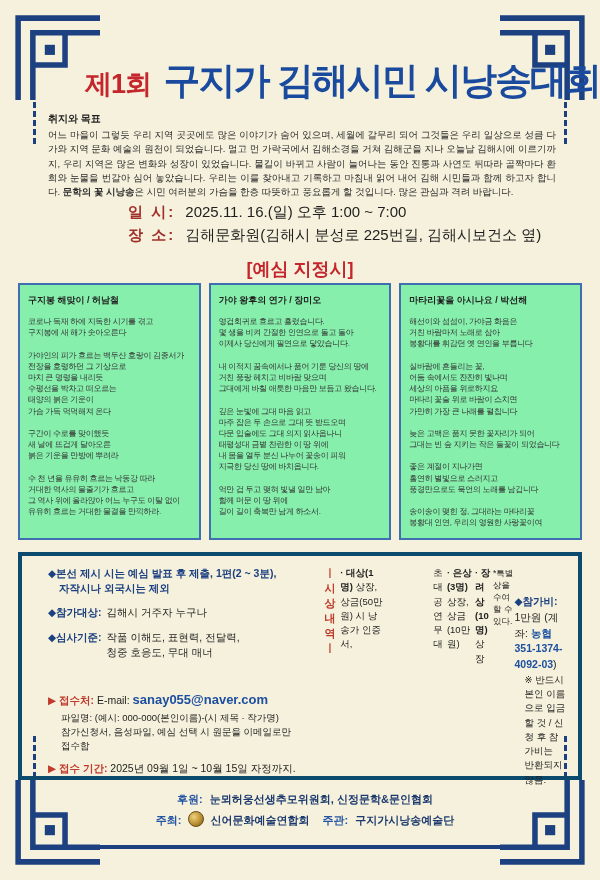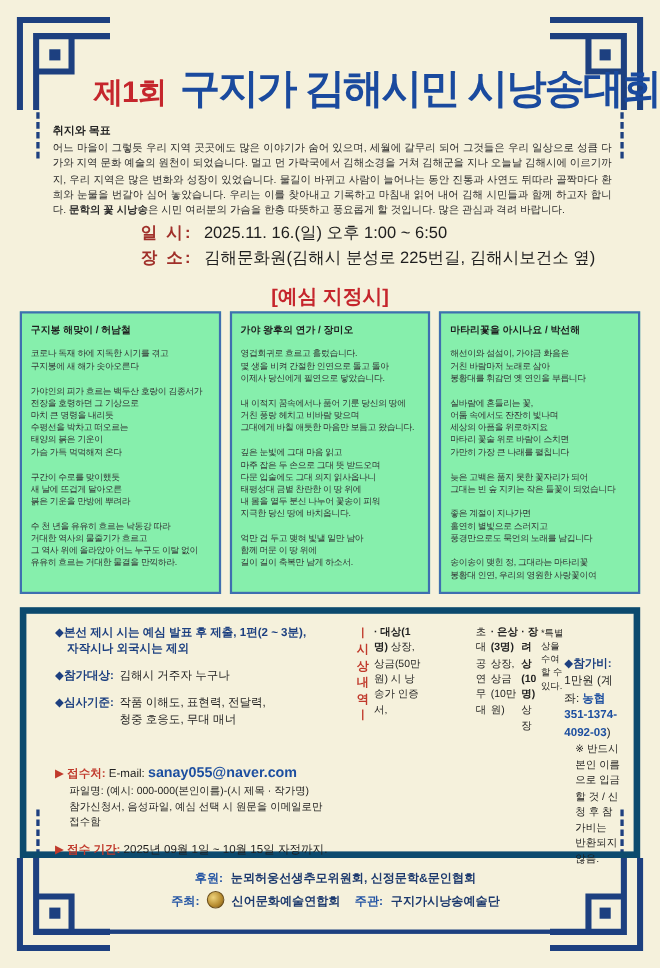--- a/index.html
+++ b/index.html
@@ -42,21 +42,21 @@
           color:#c5262c;font-weight:bold;font-size:18px;}
 
   
   .poems{position:absolute;left:18px;right:18px;top:283px;height:257px;display:flex;gap:8px;}
   .poem-box{flex:1;border:2px solid #3f6fb0;background:#86efac;padding:9px 8px;box-sizing:border-box;overflow:hidden;}
   .poem-title{font-size:9px;font-weight:bold;color:#1e1e1e;margin-bottom:9px;}
   .poem-body{font-size:8px;line-height:1.4;color:#333;white-space:pre-line;letter-spacing:-0.3px;}
 
   
   .info-box{position:absolute;left:18px;right:18px;top:552px;height:228px;
-            border:6px solid #0c4a6e;box-sizing:border-box;display:flex;padding:10px 12px 8px 26px;}
+            border:4px solid #0c4a6e;box-sizing:border-box;display:flex;padding:10px 12px 8px 26px;}
   .info-left{width:53%;display:flex;flex-direction:column;}
   .info-right{width:47%;display:flex;flex-direction:row;padding-left:4px;}
   .blue-b{color:#1d4080;font-weight:bold;}
   .red-b{color:#c0392b;font-weight:bold;}
   .hang{font-size:10.5px;line-height:1.45;white-space:pre-line;padding-left:11px;text-indent:-11px;}
   .rule-row{display:flex;font-size:10.5px;line-height:1.45;margin-top:9px;}
   .rule-row .lbl{flex:none;margin-right:5px;}
   .rule-row .val{white-space:pre-line;color:#1e1e1e;}
   .reception{margin-top:30px;font-size:10.5px;line-height:1.5;}
   .reception .email{color:#1d4fa0;font-weight:bold;font-size:13px;}
@@ -127,21 +127,21 @@
 </div>
 
 <div class="purpose">
   <h2>취지와 목표</h2>
   <p><span>어느 마을이 그렇듯 우리 지역 곳곳에도 많은 이야기가 숨어 있으며, 세월에 갈무리 되어 그것들은 우리 일상으로 성큼 다가와 지역 문화 예술의 원천이 되었습니다. 멀고 먼 가락국에서 김해소경을 거쳐 김해군을 지나 오늘날 김해시에 이르기까지, 우리 지역은 많은 변화와 성장이 있었습니다. 물길이 바뀌고 사람이 늘어나는 동안 진통과 사연도 뒤따라 골짝마다 환희와 눈물을 번갈아 심어 놓았습니다. 우리는 이를 찾아내고 기록하고 마침내 읽어 내어 김해 시민들과 함께 하고자 합니다. </span><b>문학의 꽃 시낭송</b><span>은 시민 여러분의 가슴을 한층 따뜻하고 풍요롭게 할 것입니다. 많은 관심과 격려 바랍니다.</span></p>
 </div>
 
 <div class="event">
   <div>
     <span class="lbl">일 시:</span>
-    <span class="val">2025.11. 16.(일) 오후 1:00 ~ 6:50</span>
+    <span class="val">2025.11. 16.(일) 오후 1:00 ~ 7:00</span>
   </div>
   <div>
     <span class="lbl">장 소:</span>
     <span class="val">김해문화원(김해시 분성로 225번길, 김해시보건소 옆)</span>
   </div>
 </div>
 <div class="prelim">[예심 지정시]</div>
 
 <div class="poems">
   <div class="poem-box">

